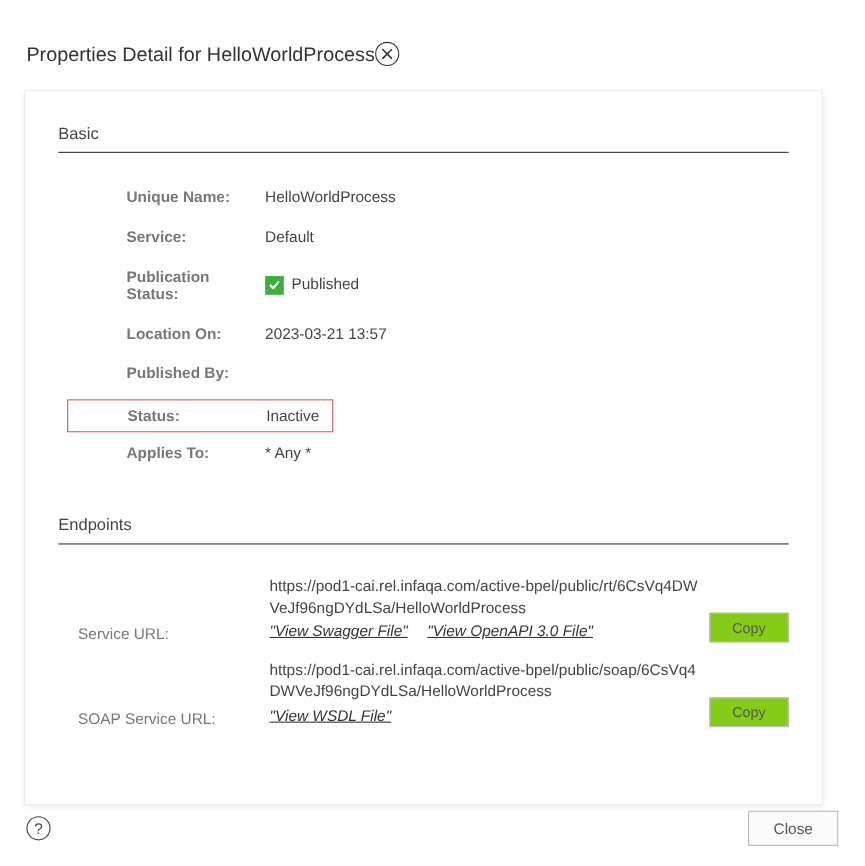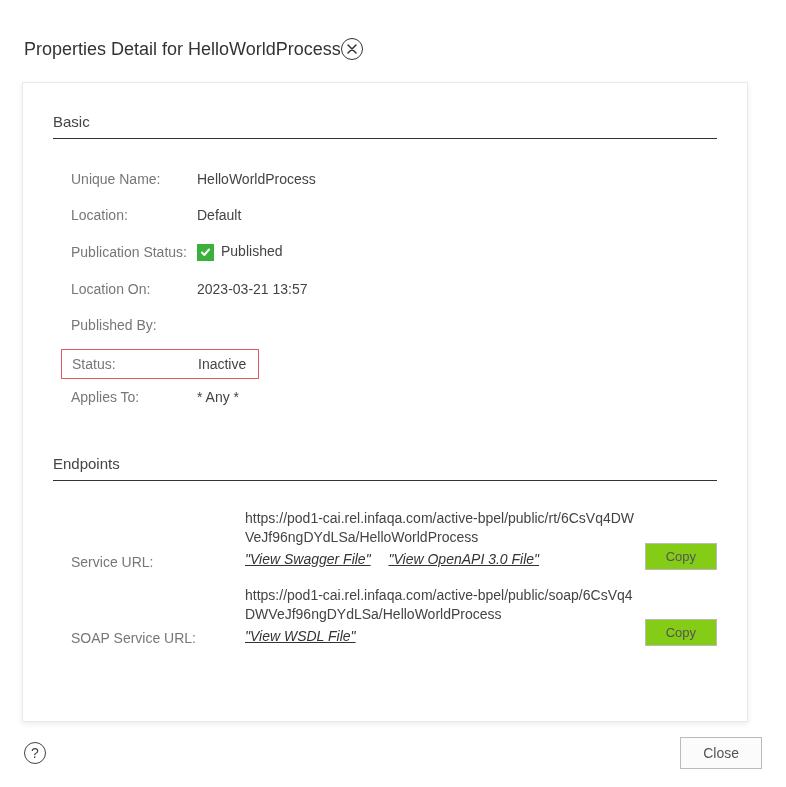--- a/index.html
+++ b/index.html
@@ -60,21 +60,22 @@
     }
     .row {
       display: flex;
       align-items: center;
       padding: 10px 0;
       font-size: 14px;
     }
     .row .label {
       width: 126px;
       color: #777;
-      font-weight: 400;
+      font-weight: 700;
+      margin-left: 44px;
     }
     .row .value {
       color: #444;
       font-weight: 300;
     }
     .check-icon {
       width: 17px;
       height: 17px;
       background: #3cb03c;
       display: inline-flex;
@@ -190,21 +191,21 @@
   <div class="panel">
 
     <div class="section-title">Basic</div>
 
     <div class="basic-rows">
       <div class="row">
         <span class="label">Unique Name:</span>
         <span class="value">HelloWorldProcess</span>
       </div>
       <div class="row">
-        <span class="label">Location:</span>
+        <span class="label">Service:</span>
         <span class="value">Default</span>
       </div>
       <div class="row">
         <span class="label">Publication Status:</span>
         <span class="value">
           <span class="check-icon">
             <svg width="11" height="11" viewBox="0 0 11 11">
                 <path d="M2 5.5 L4.3 8 L9 2.5" stroke="#fff" stroke-width="2" fill="none" stroke-linecap="round" stroke-linejoin="round"></path>
               </svg>
           </span><span>Published</span>

